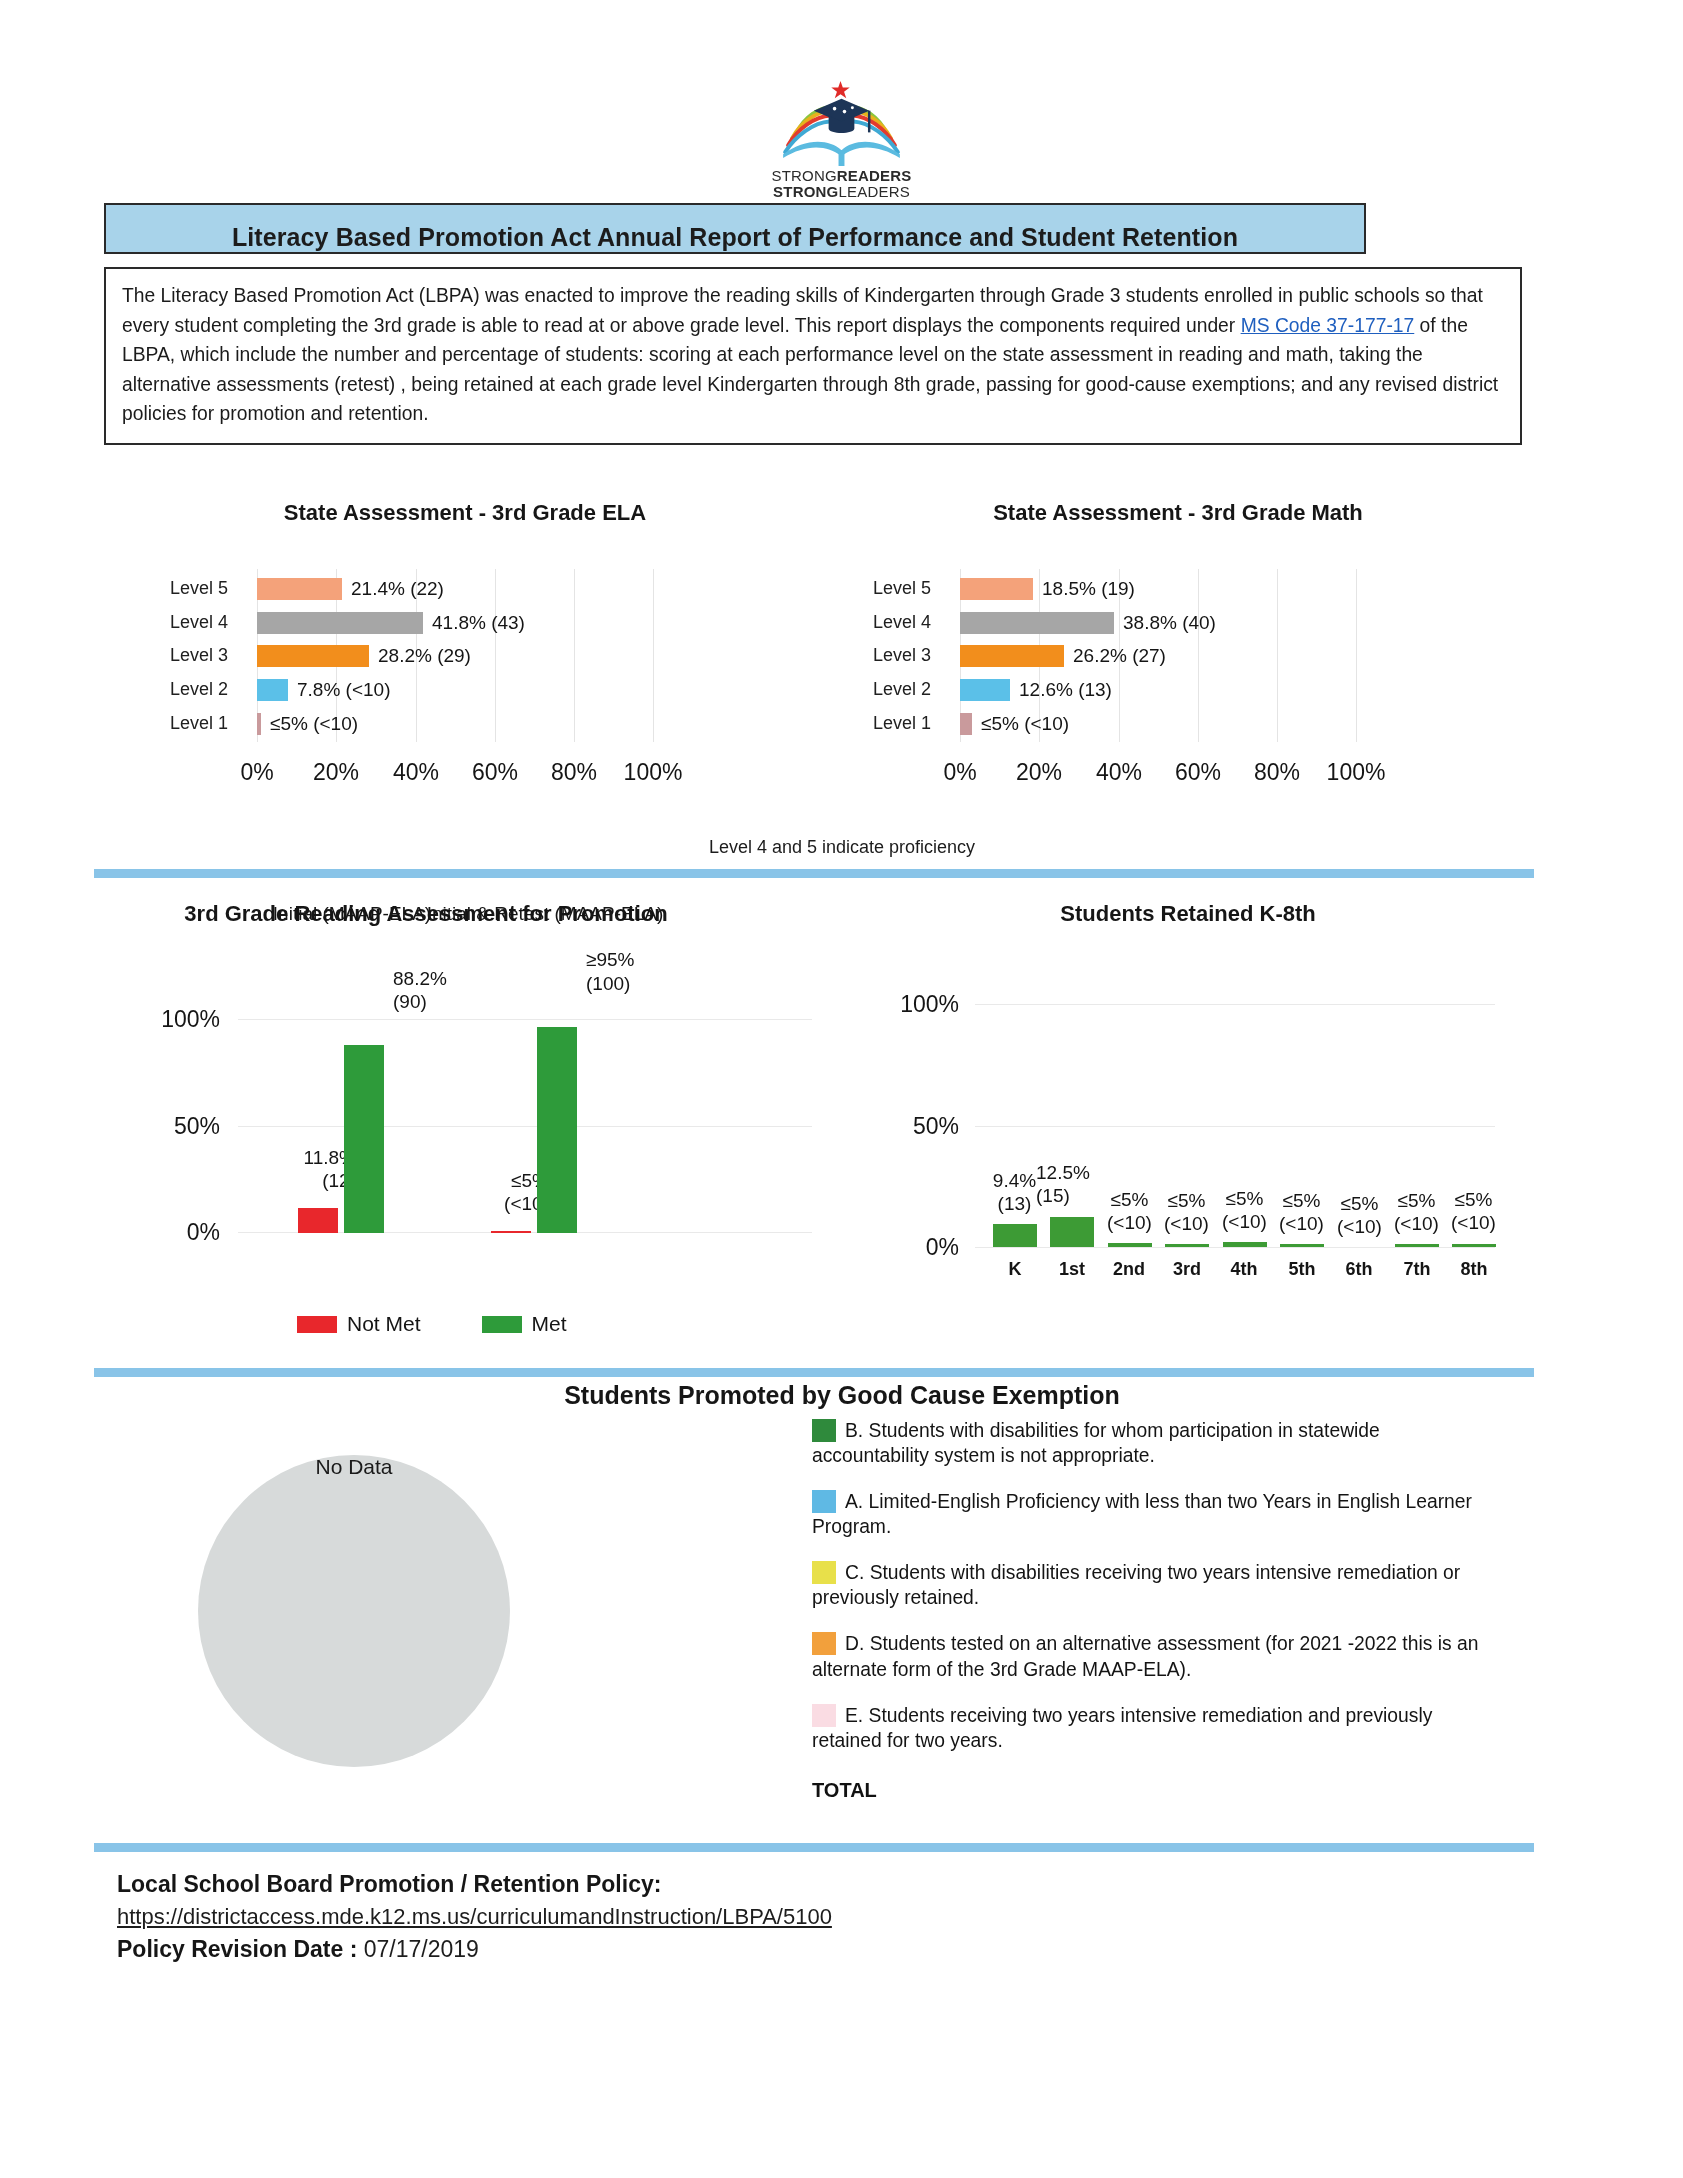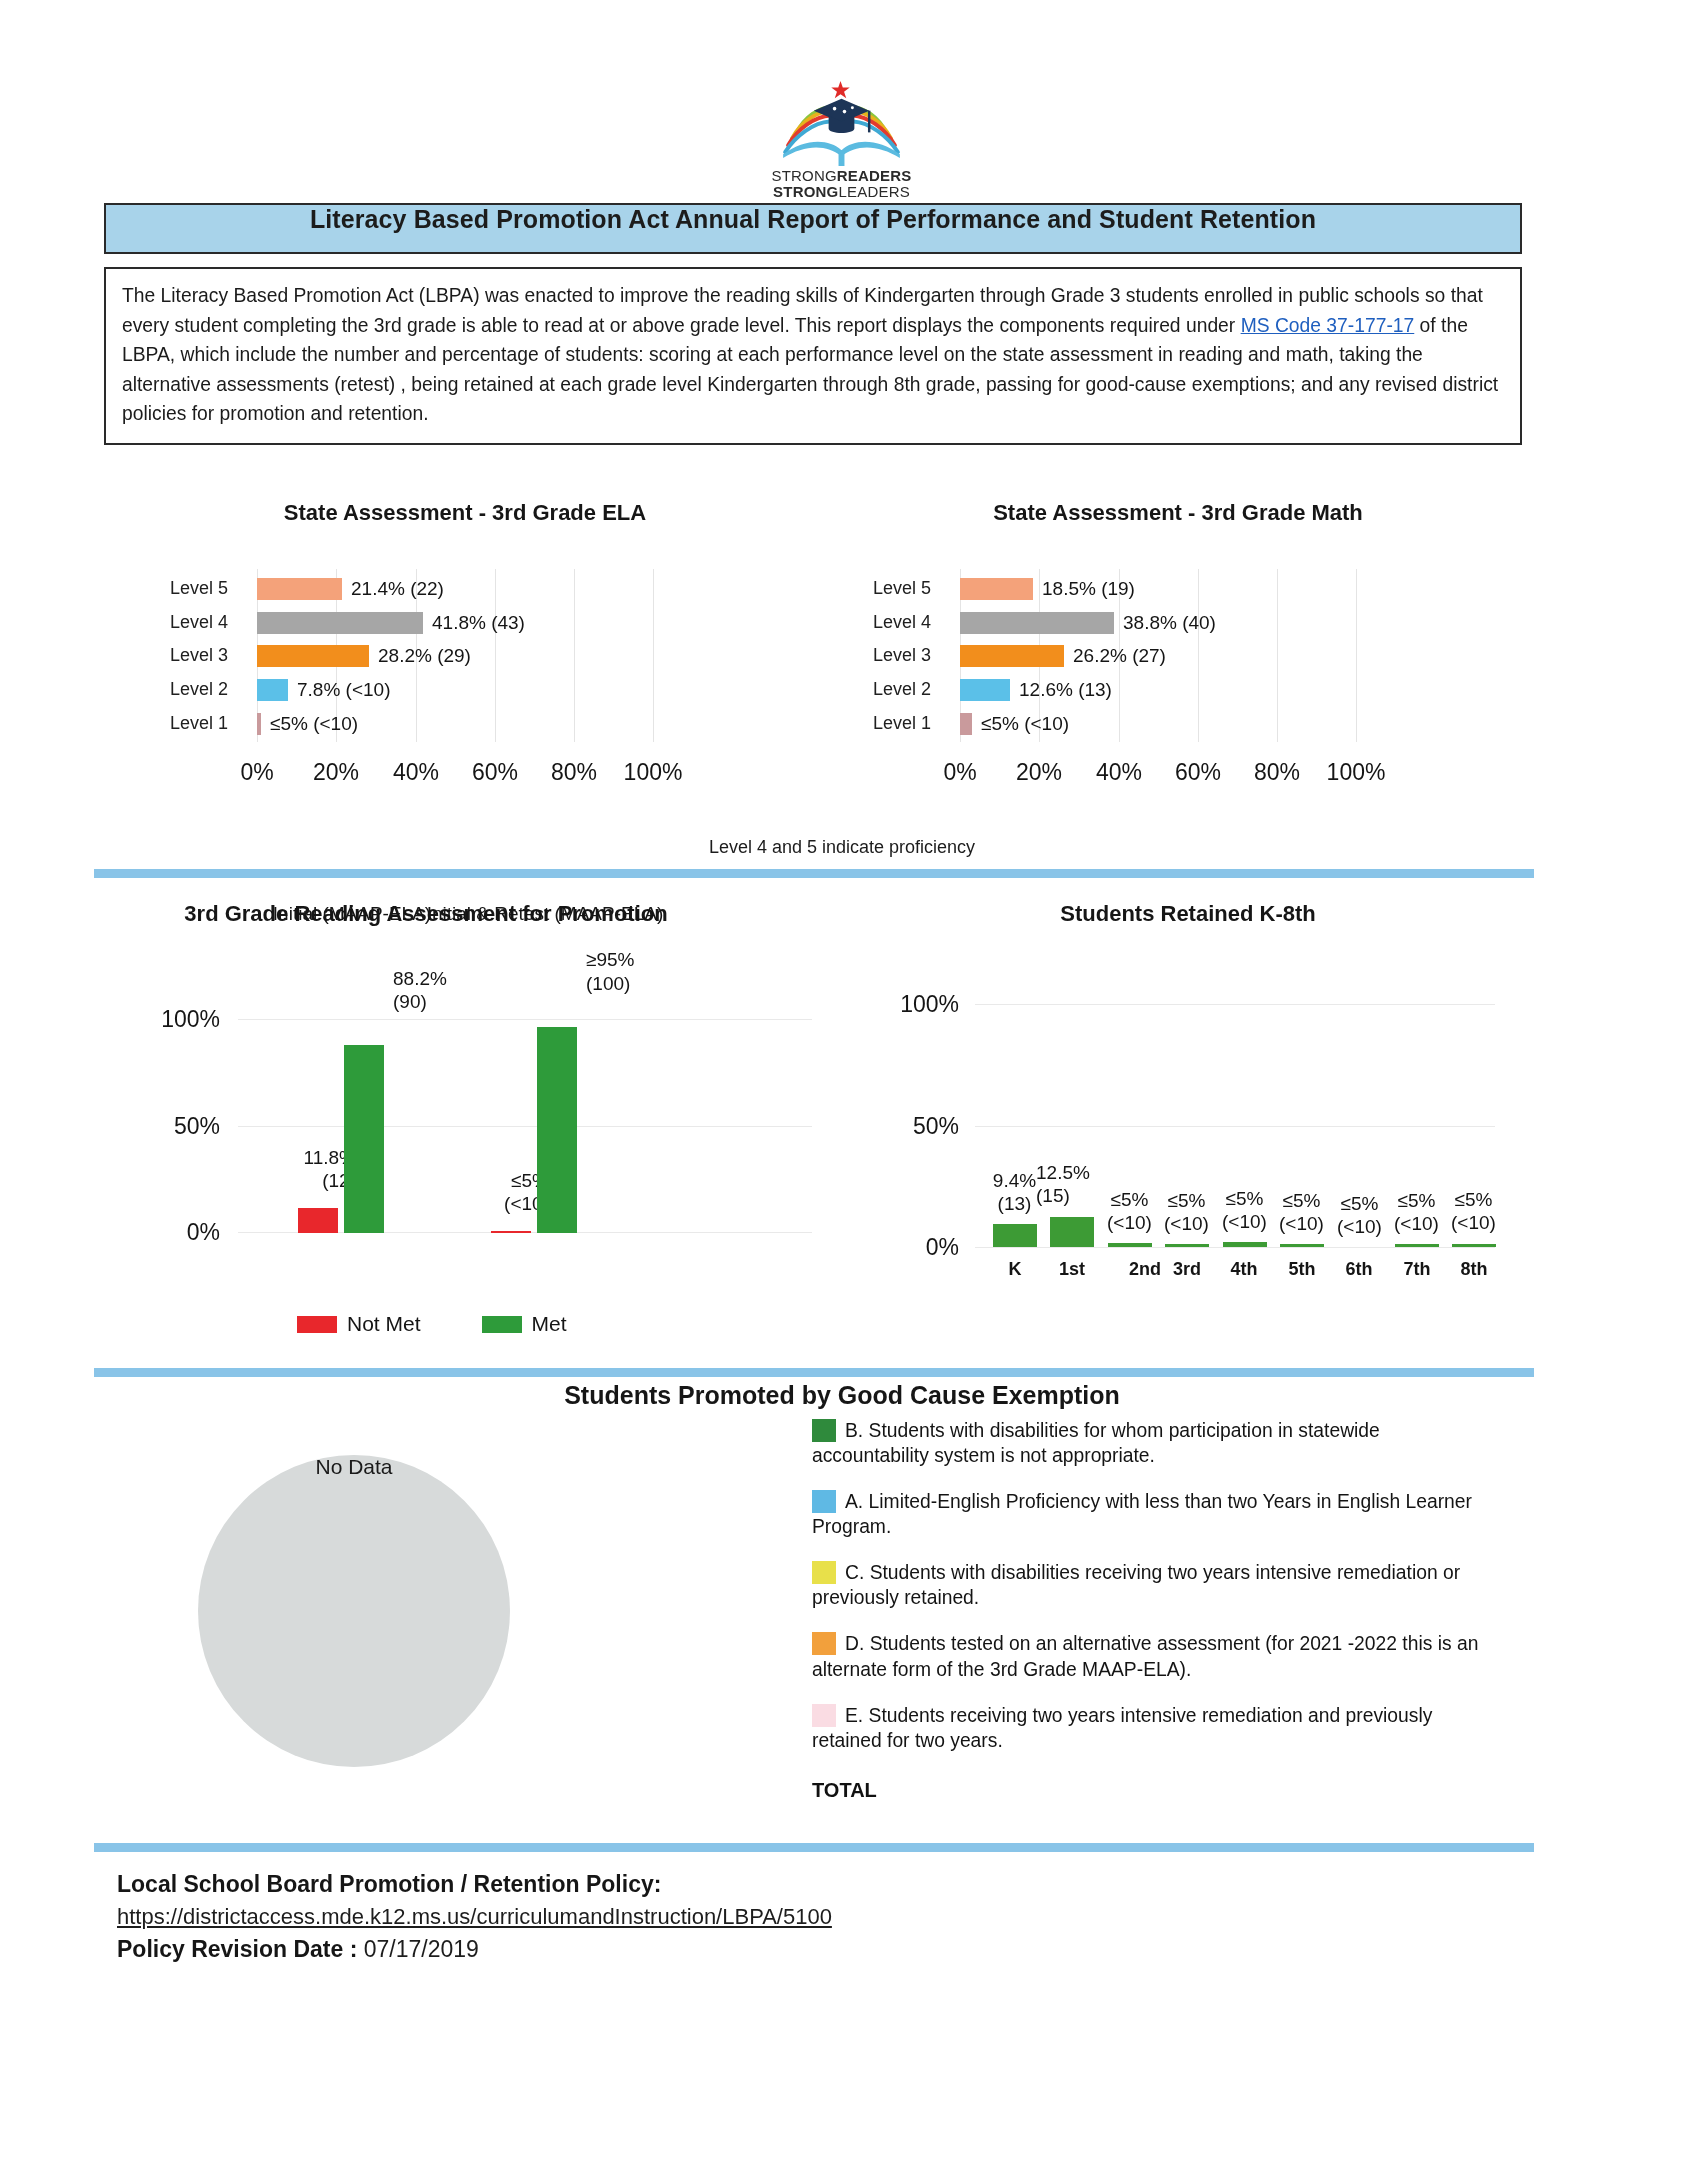--- a/index.html
+++ b/index.html
@@ -15,24 +15,24 @@
 
   
   .logo-wrap{position:absolute;left:0;right:0;top:77px;display:flex;flex-direction:column;align-items:center;}
   .logo-mark{width:149px;height:91px;position:relative;}
   .logo-text1,.logo-text2{font-size:15px;letter-spacing:0.2px;line-height:1.08;color:#2b2b2b;}
   .logo-text1 .b,.logo-text2 .b{font-weight:bold;}
   .logo-text3{font-size:9.4px;letter-spacing:0.6px;color:#2b2b2b;margin-top:2px;}
 
   
   .banner{
-    position:absolute;left:104px;width:1418px;
+    position:absolute;left:104px;width:1262px;
     background:#a8d3ea;border:2.5px solid #2a2a2a;
     box-sizing:border-box;
-    display:flex;align-items:flex-start;
+    display:flex;align-items:flex-end;
   }
   .banner-title{top:203px;height:51px;justify-content:center;}
   .banner-title span{font-size:25px;font-weight:bold;color:#1c1c1c;letter-spacing:0.1px;}
 
   .intro{
     position:absolute;left:104px;top:267px;width:1418px;
     border:2px solid #2a2a2a;box-sizing:border-box;
     padding:12px 16px 14px 16px;
     font-size:19.3px;line-height:1.53;color:#1b1b1b;
   }
@@ -298,21 +298,21 @@
       <div class="vlabel" style="left: 155px; width: 71px; text-align: left; top: 216px;">
         <div>12.5%</div>
         <div>(15)</div>
       </div>
       <div class="catlab" style="left: 191px; top: 314px;">1st</div>
       <div class="vbar" style="left: 227px; width: 44px; height: 3.9px; bottom: 94px; background: rgb(61, 155, 53);"></div>
       <div class="vlabel" style="left: 213px; width: 71px; text-align: center; top: 243px;">
         <div>≤5%</div>
         <div>(&lt;10)</div>
       </div>
-      <div class="catlab" style="left: 264px; top: 314px;">2nd</div>
+      <div class="catlab" style="left: 248px; top: 314px;">2nd</div>
       <div class="vbar" style="left: 284px; width: 44px; height: 3px; bottom: 94px; background: rgb(61, 155, 53);"></div>
       <div class="vlabel" style="left: 270px; width: 71px; text-align: center; top: 244px;">
         <div>≤5%</div>
         <div>(&lt;10)</div>
       </div>
       <div class="catlab" style="left: 306px; top: 314px;">3rd</div>
       <div class="vbar" style="left: 342px; width: 44px; height: 4.9px; bottom: 94px; background: rgb(61, 155, 53);"></div>
       <div class="vlabel" style="left: 328px; width: 71px; text-align: center; top: 242px;">
         <div>≤5%</div>
         <div>(&lt;10)</div>

